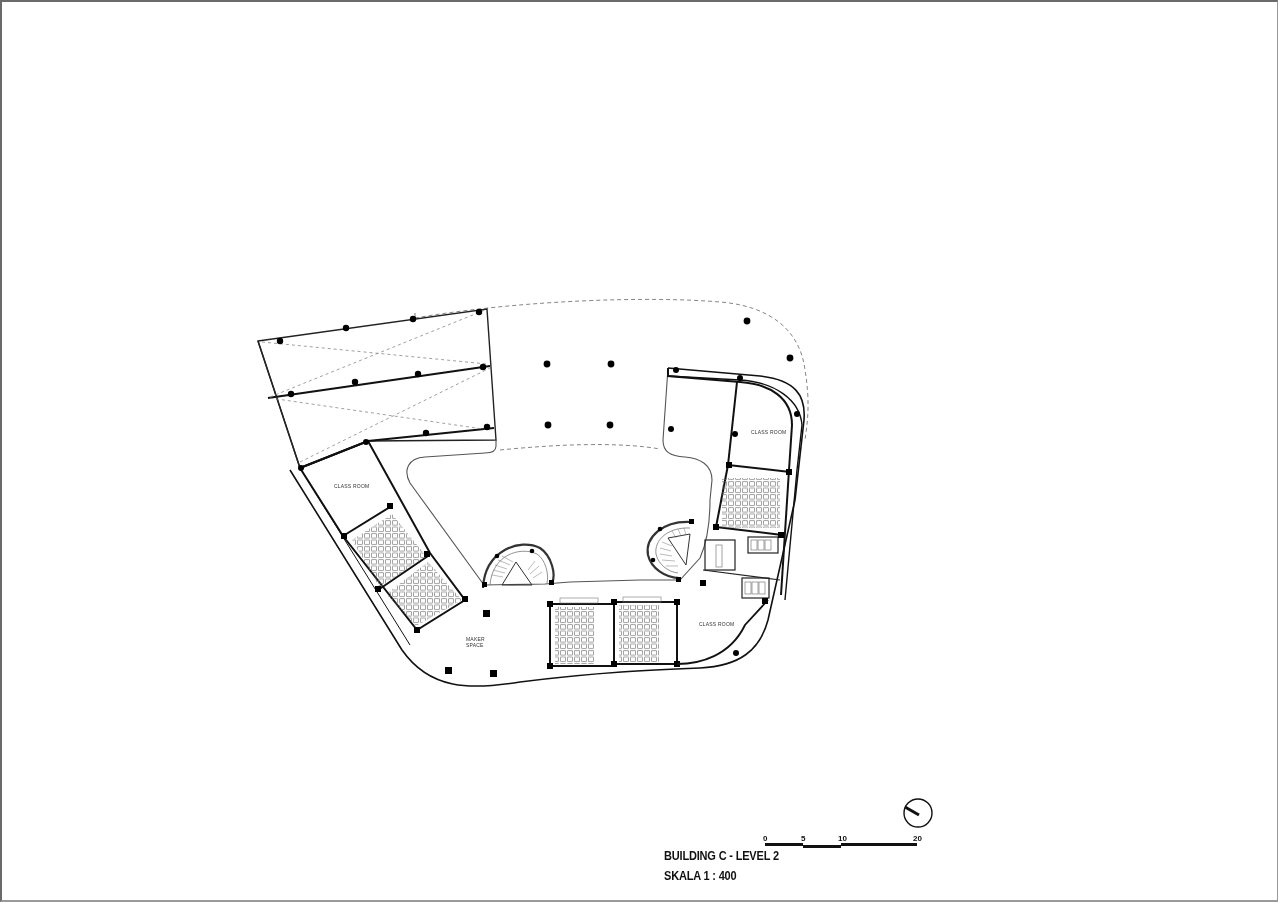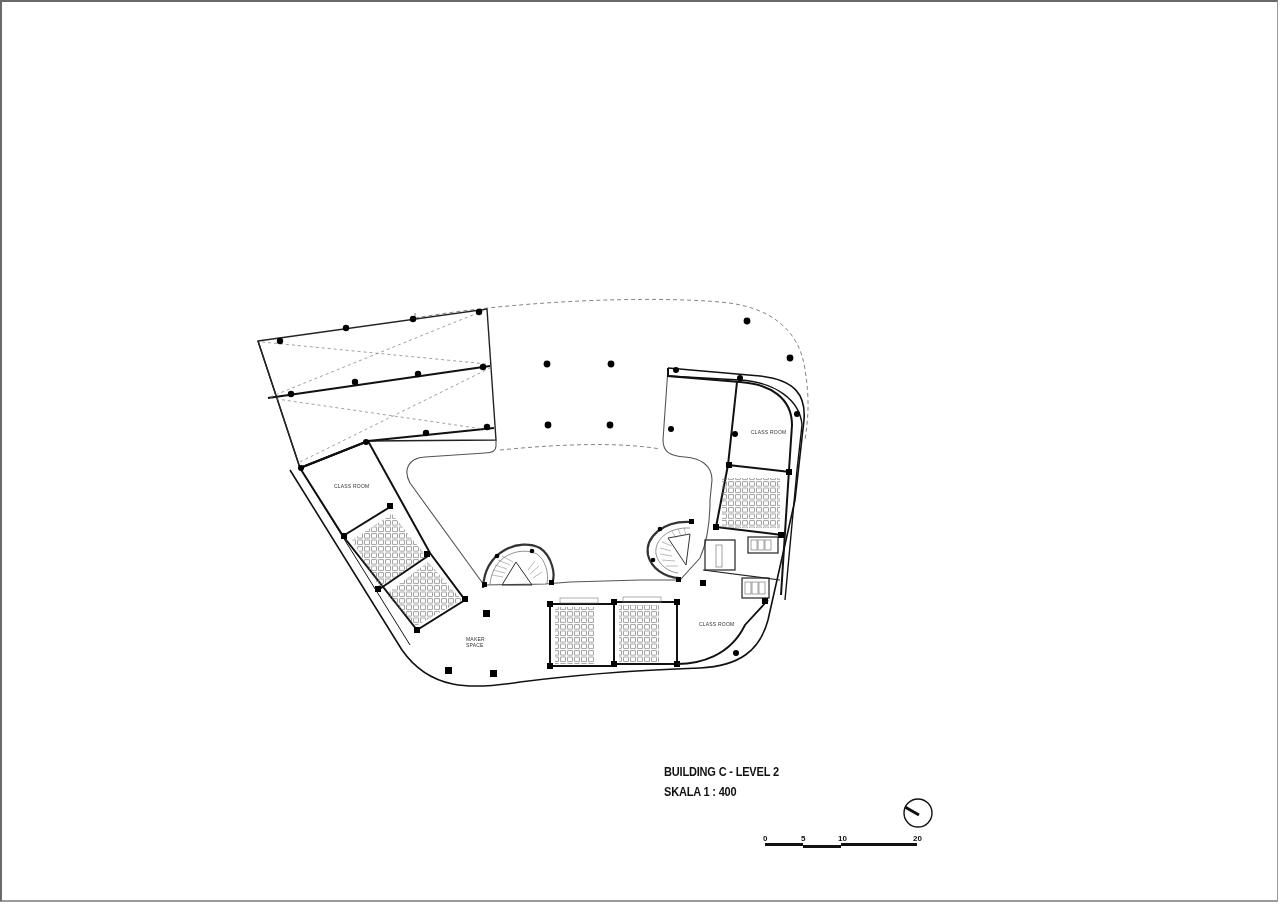--- a/index.html
+++ b/index.html
@@ -1,20 +1,20 @@
 <!DOCTYPE html>
 <html><head>
 <meta charset="utf-8">
 <style>
   html, body { margin: 0; padding: 0; background: #ffffff; }
   body { width: 1280px; height: 904px; position: relative; overflow: hidden; font-family: "Liberation Sans", sans-serif; }
   .sheet { position: absolute; left: 0; top: 0; width: 1278px; height: 902px; border-top: 2px solid #6a6a6a; border-left: 2px solid #6a6a6a; border-right: 1px solid #9a9a9a; border-bottom: 2px solid #9a9a9a; box-sizing: border-box; }
   svg.plan { position: absolute; left: 0; top: 0; }
   .room-label { font-family: "Liberation Sans", sans-serif; font-size: 5px; fill: #333; letter-spacing: 0.2px; }
-  .title-block { position: absolute; left: 664px; top: 762px; }
+  .title-block { position: absolute; left: 664px; top: 846px; }
   .title-line { font-family: "Liberation Sans", sans-serif; font-weight: bold; font-size: 12.5px; color: #111; letter-spacing: -0.2px; line-height: 20px; transform: scaleX(0.88); transform-origin: left center; white-space: nowrap; }
   .scale-label { font-family: "Liberation Sans", sans-serif; font-weight: bold; font-size: 8px; fill: #111; }
 </style>
 </head>
 <body>
 
 <div class="sheet"></div>
 
 <svg class="plan" width="1280" height="904" viewBox="0 0 1280 904">
   <defs>

